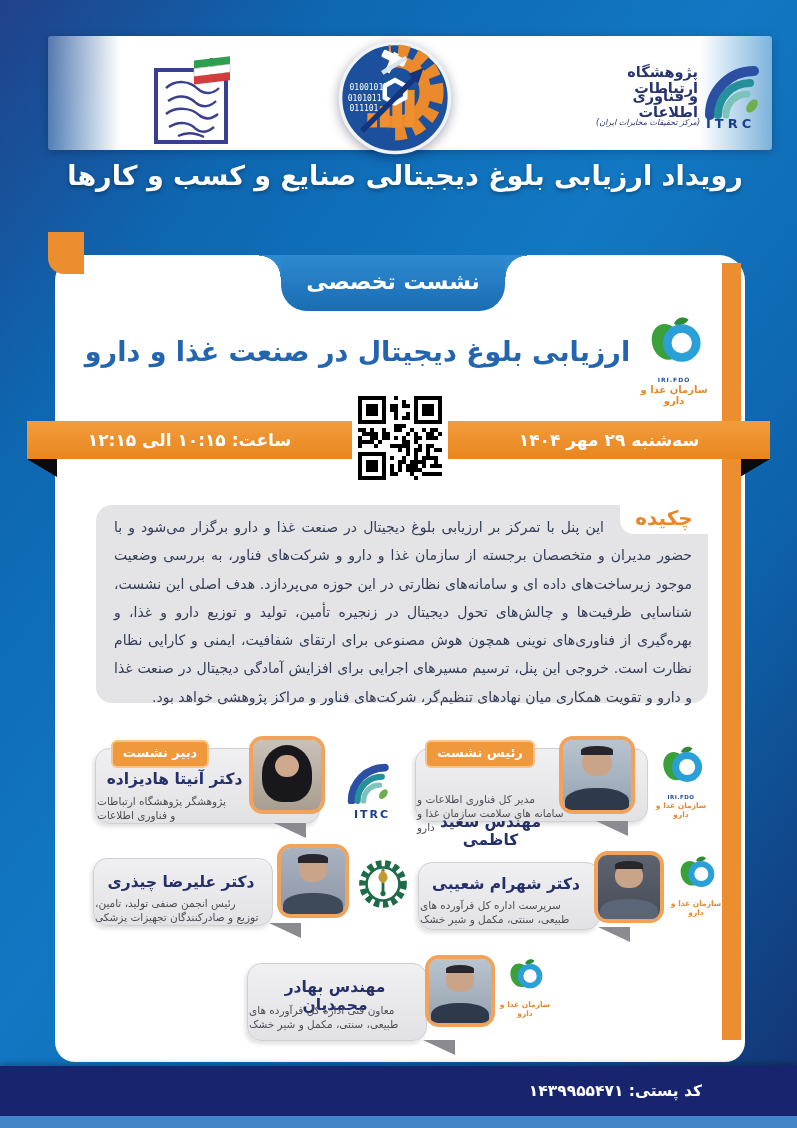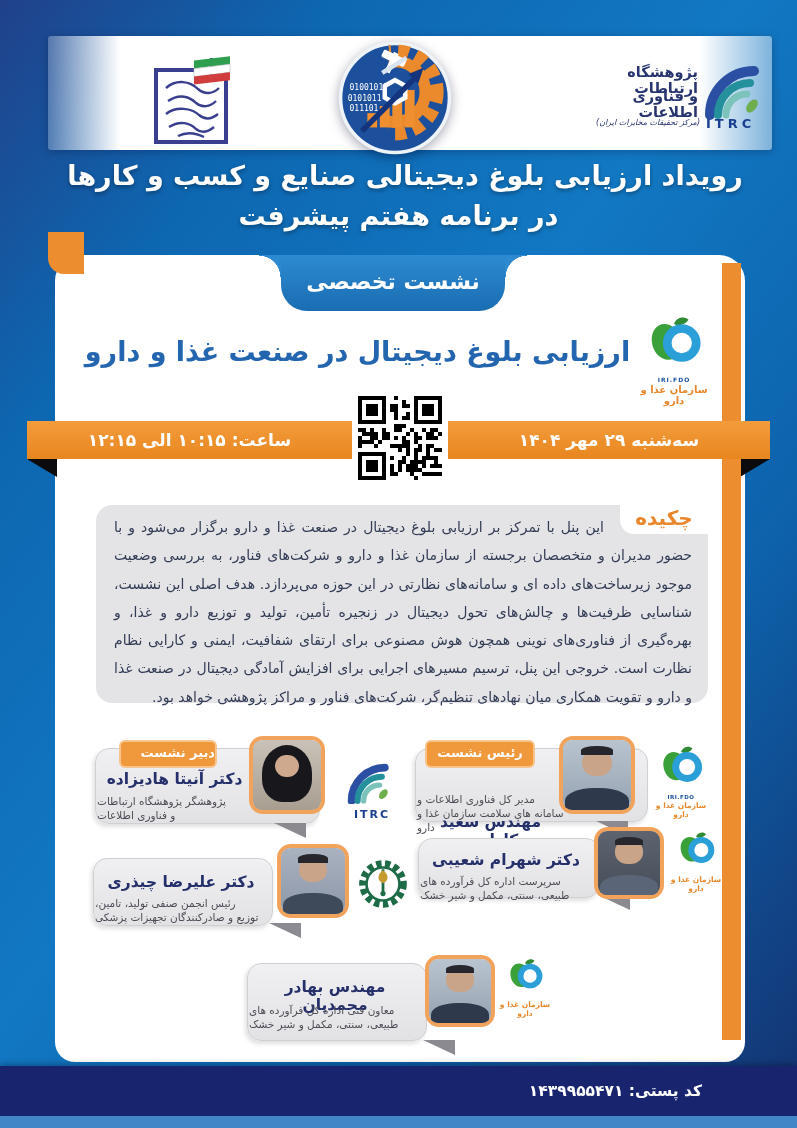--- a/index.html
+++ b/index.html
@@ -145,21 +145,20 @@
       <path d="M6 54 A44 44 0 0 1 50 10" stroke="#2b4fa2" stroke-width="10" fill="none" stroke-linecap="round"></path>
       <path d="M14 54 A32 32 0 0 1 46 22" stroke="#23909c" stroke-width="8" fill="none" stroke-linecap="round"></path>
       <path d="M22 54 A21 21 0 0 1 43 33" stroke="#7cc3bb" stroke-width="7" fill="none" stroke-linecap="round"></path>
       <ellipse cx="48" cy="45" rx="4.5" ry="7.5" fill="#6fae4e" transform="rotate(38 48 45)"></ellipse>
     </svg>
     <div class="itrc-sub" style="left:-6px;top:56px;font-style:italic;">(مرکز تحقیقات مخابرات ایران)</div>
     <div class="itrc-en" style="position:absolute;left:120px;top:54px;">ITRC</div>
   </div>
 
   <div class="main-title" style="top:160px;padding-left:13px;">رویداد ارزیابی بلوغ دیجیتالی صنایع و کسب و کارها</div>
-  <div class="main-title" style="top:200px;">در برنامه هفتم پیشرفت</div>
 
   <div class="card"></div>
   <div class="osq"></div>
   <div class="ostrip"></div>
   <div class="tab-fl l"></div>
   <div class="tab-fl r"></div>
   <div class="tab">نشست تخصصی</div>
 
   <div class="sess-title">ارزیابی بلوغ دیجیتال در صنعت غذا و دارو</div>
   <div class="fdo-big">
@@ -330,42 +329,42 @@
         <circle cx="38" cy="30" r="15" fill="none" stroke="#2b9fd8" stroke-width="9"></circle>
       </svg>
       <div class="abbr">IRI.FDO</div>
       <div class="cap">سازمان غذا و دارو</div>
     </div>
   </div>
 
   <div class="spk" style="left:95px;top:748px;width:225px;height:76px;">
     <div class="bubble"></div>
     <div class="tail" style="right:14px;bottom:-14px;"></div>
-    <div class="badge" style="left:24px;top:-8px;width:94px;text-align:right;">دبیر نشست</div>
+    <div class="badge" style="left:16px;top:-8px;width:94px;">دبیر نشست</div>
     <div class="nm" style="left:4px;right:70px;top:22px;">دکتر آنیتا هادیزاده</div>
     <div class="tt" style="left:2px;right:66px;top:47px;">پژوهشگر پژوهشگاه ارتباطات</div>
     <div class="tt" style="left:2px;right:66px;top:61px;">و فناوری اطلاعات</div>
     <div class="photo" style="left:154px;top:-12px;width:68px;height:70px;">
       <div class="ph-in v3">
           <div class="hijab"></div>
           <div class="face"></div>
         </div>
     </div>
     <div class="olg" style="left:248px;top:12px;width:58px;">
       <svg width="52" height="44" viewBox="0 0 66 58">
         <path d="M6 54 A44 44 0 0 1 50 10" stroke="#2b4fa2" stroke-width="10" fill="none" stroke-linecap="round"></path>
         <path d="M14 54 A32 32 0 0 1 46 22" stroke="#23909c" stroke-width="8" fill="none" stroke-linecap="round"></path>
         <path d="M22 54 A21 21 0 0 1 43 33" stroke="#7cc3bb" stroke-width="7" fill="none" stroke-linecap="round"></path>
         <ellipse cx="48" cy="45" rx="4.5" ry="7.5" fill="#6fae4e" transform="rotate(38 48 45)"></ellipse>
       </svg>
       <div class="cap-en">ITRC</div>
     </div>
   </div>
 
-  <div class="spk" style="left:418px;top:838px;width:182px;height:60px;">
+  <div class="spk" style="left:418px;top:862px;width:182px;height:68px;">
     <div class="bubble"></div>
     <div class="tail" style="right:-30px;bottom:-12px;"></div>
     <div class="nm" style="left:4px;right:10px;top:13px;">دکتر شهرام شعیبی</div>
     <div class="tt" style="left:2px;right:6px;top:37px;">سرپرست اداره کل فرآورده های</div>
     <div class="tt" style="left:2px;right:6px;top:51px;">طبیعی، سنتی، مکمل و شیر خشک</div>
     <div class="photo" style="left:176px;top:-11px;width:62px;height:64px;">
       <div class="ph-in v2">
           <div class="head"></div>
           <div class="hair"></div>
           <div class="shoulders"></div>

